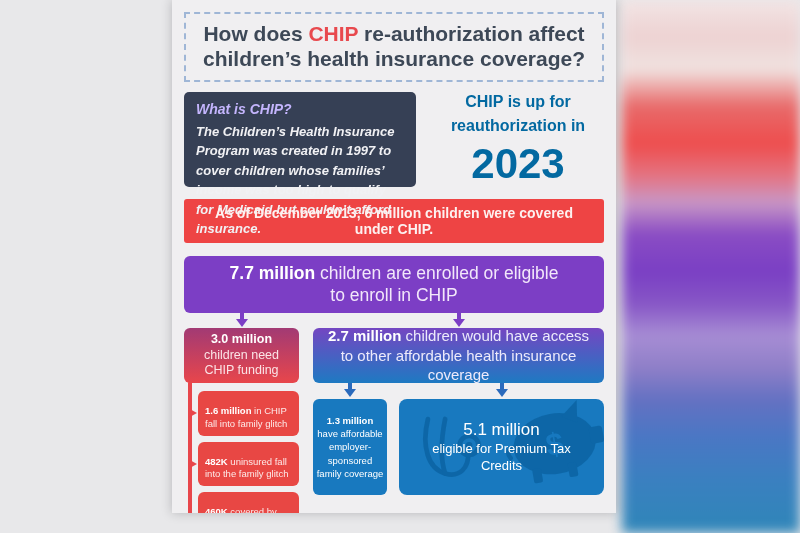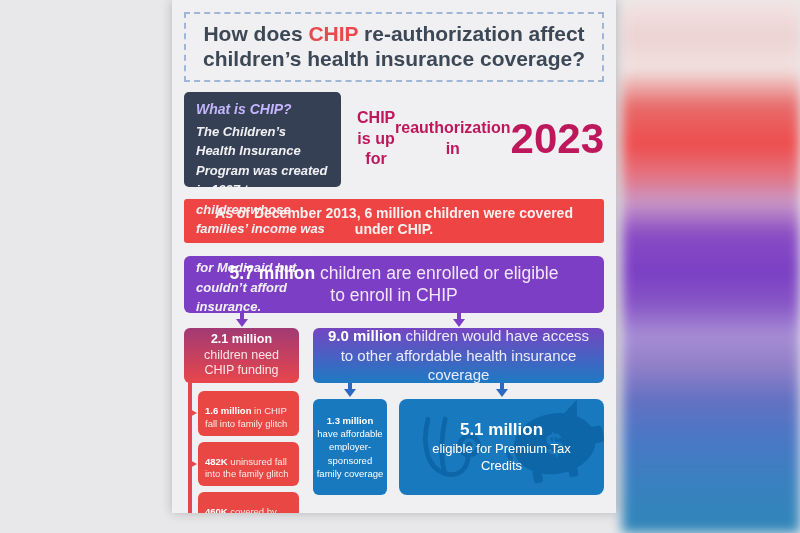--- a/index.html
+++ b/index.html
@@ -39,22 +39,22 @@
   }
   .title-box .hl { color:#e8494e; }
 
   .row2 { margin:10px 12px 0; display:flex; gap:16px; height:95px; }
   .whatis {
     width:232px; background:#364055; border-radius:5px; padding:9px 12px;
   }
   .whatis h2 { color:#c4b5fd; font-size:14px; font-style:italic; font-weight:bold; }
   .whatis p  { color:#f1f1f4; font-size:13px; font-style:italic; font-weight:bold; line-height:1.5; margin-top:5px; }
   .reauth {
-    flex:1; display:flex; flex-direction:row; justify-content:space-between; align-items:center;
-    color:#be185d; text-align:center;
+    flex:1; display:flex; flex-direction:column; justify-content:space-between; align-items:center;
+    color:#0369a1; text-align:center;
   }
   .reauth .ln { font-size:16px; font-weight:600; line-height:1.3; }
   .reauth .yr { font-size:42px; font-weight:bold; line-height:1.05; margin-top:1px; }
 
   .banner {
     margin:12px 12px 0; background:#ee4444; border-radius:3px; padding:6px 12px;
     text-align:center; color:#fdf1f0; font-size:14px; font-weight:600;
   }
 
   .purple-box {
@@ -107,21 +107,21 @@
   .bb-small {
     width:74px; background:#1879bf; border-radius:6px; padding:4px 3px;
     display:flex; align-items:center; justify-content:center; text-align:center;
     color:#fff; font-size:9.5px; line-height:1.4;
   }
   .bb-large {
     flex:1; background:#1879bf; border-radius:8px; position:relative; overflow:hidden;
     display:flex; align-items:center; justify-content:center; text-align:center; color:#fff;
   }
   .bb-large .txt { position:relative; z-index:2; max-width:160px; font-size:13px; line-height:1.3; }
-  .bb-large .stat-line { display:block; font-size:17px; font-weight:bold; }
+  .bb-large .stat-line { display:block; font-size:17px; font-weight:normal; }
   .decor { position:absolute; z-index:1; opacity:.95; }
   .piggy { right:-8px; top:-6px; width:112px; transform:rotate(-10deg); }
   .steth { left:4px; bottom:-6px; width:95px; transform:rotate(6deg); }
 
   .logo { margin-top:5px; text-align:center; color:#323c4e; }
   .logo .l1 { font-size:7px; font-weight:bold; letter-spacing:3px; }
   .logo .rule { width:118px; height:2px; background:#b03340; margin:2px auto; }
   .logo .l2 { font-size:8px; font-weight:bold; letter-spacing:6px; }
 </style>
 </head>
@@ -146,21 +146,21 @@
       <div class="ln">CHIP is up for</div>
       <div class="ln">reauthorization in</div>
       <div class="yr">2023</div>
     </div>
   </div>
 
   <div class="banner">As of December 2013, 6 million children were covered under CHIP.</div>
 
   <div class="purple-box">
     <div class="inner">
-      <span class="stat">5.7 million</span><span> children are enrolled or eligible to enroll in CHIP</span>
+      <span class="stat">7.7 million</span><span> children are enrolled or eligible to enroll in CHIP</span>
     </div>
   </div>
 
   <div class="arrow-row">
     <div class="cell-l">
       <span class="arrow-down a-purple">
           <span class="stem"></span>
           <span class="head"></span>
         </span>
     </div>
@@ -169,42 +169,42 @@
           <span class="stem"></span>
           <span class="head"></span>
         </span>
     </div>
   </div>
 
   <div class="columns">
 
     <div class="col-left">
       <div class="red27">
-        <div><span class="stat">2.1 million</span><span> children need CHIP funding</span></div>
+        <div><span class="stat">3.0 million</span><span> children need CHIP funding</span></div>
       </div>
       <div class="branch">
         <div class="branch-line"></div>
         <div class="sub-box">
           <span class="r-arrow"></span>
           <span class="stat">1.6 million</span><span> in CHIP fall into family glitch</span>
         </div>
         <div class="sub-box">
           <span class="r-arrow"></span>
           <span class="stat">482K</span><span> uninsured fall into the family glitch</span>
         </div>
         <div class="sub-box">
           <span class="r-arrow"></span>
           <span class="stat">460K</span><span> covered by CHIP funded Medicaid Expansion</span>
         </div>
       </div>
     </div>
 
     <div class="col-right">
       <div class="blue64">
-        <div><span class="stat">9.0 million</span><span> children would have access to other affordable health insurance coverage</span></div>
+        <div><span class="stat">2.7 million</span><span> children would have access to other affordable health insurance coverage</span></div>
       </div>
       <div class="arrow-row2">
         <div class="c1">
             <span class="arrow-down a-blue">
               <span class="stem"></span>
               <span class="head"></span>
             </span>
           </div>
         <div class="c2">
             <span class="arrow-down a-blue">

